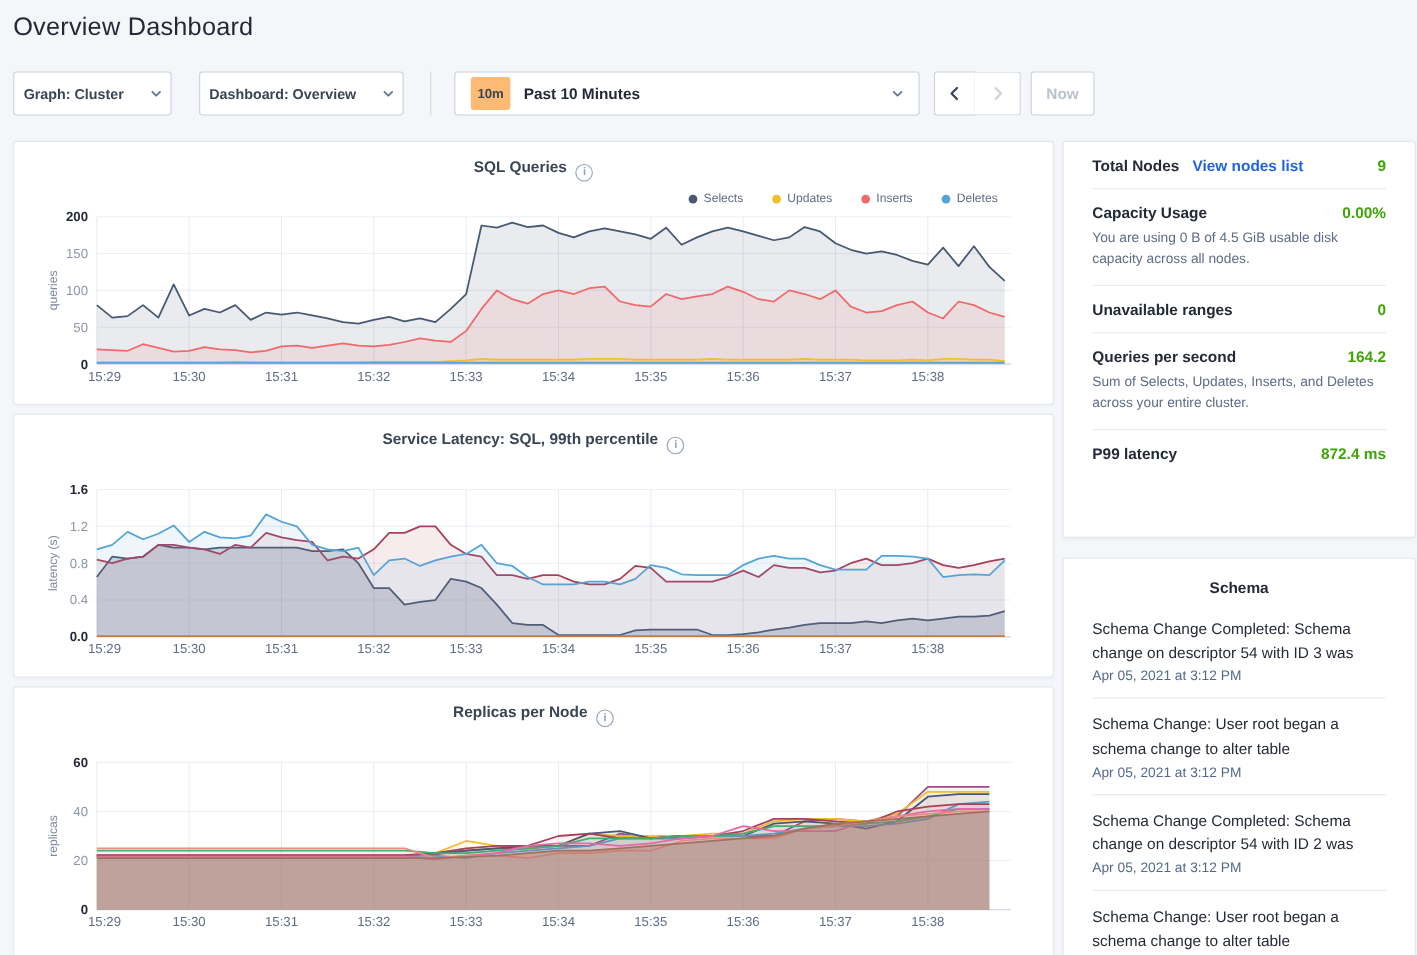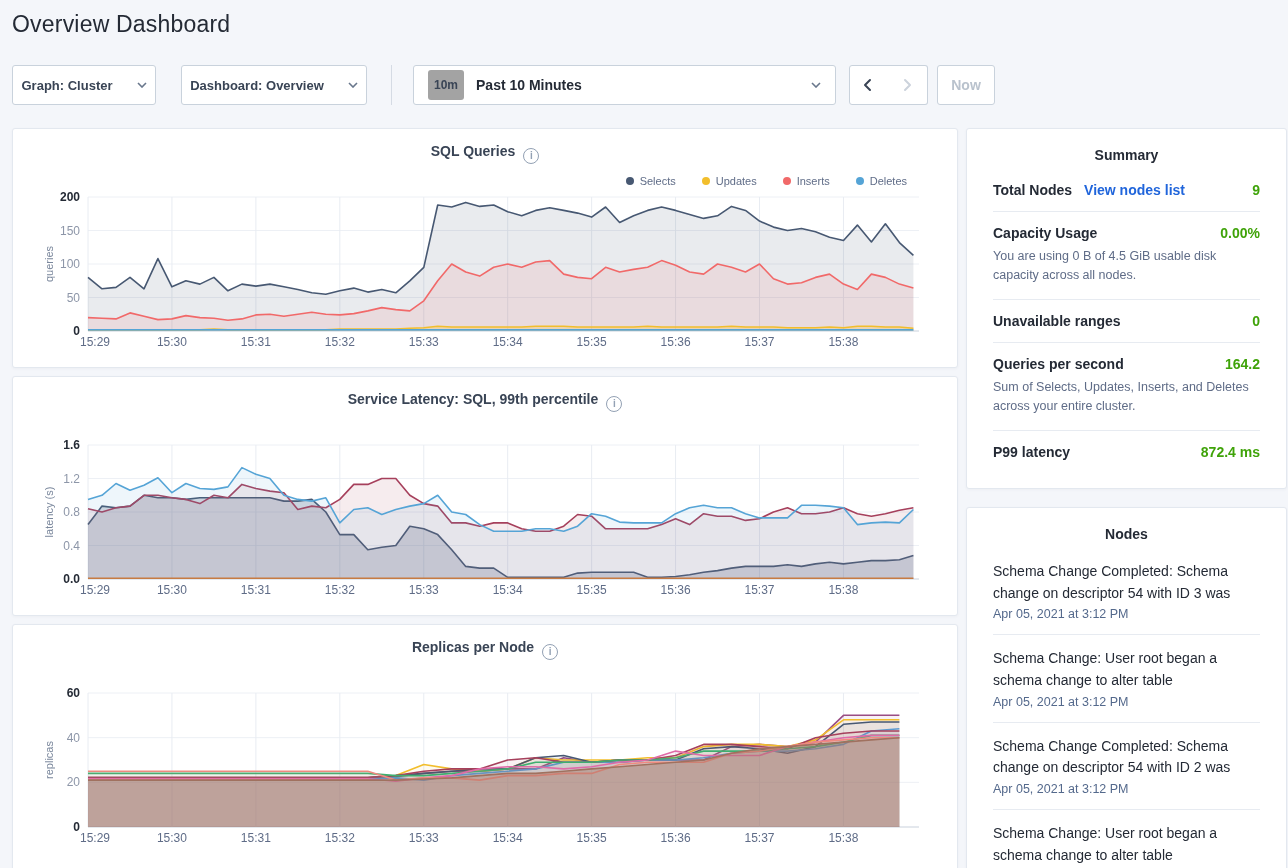--- a/index.html
+++ b/index.html
@@ -15,21 +15,21 @@
     position:absolute; top:65px; height:40px; background:#fff;
     border:1px solid #c9d2dc; border-radius:3px; display:flex; align-items:center;
     font-family:inherit; font-size:13px; font-weight:700; color:#394455; cursor:pointer;
   }
   .dd { justify-content:center; gap:24px; }
   .chev { width:10px; height:6px; }
   .chev polyline { fill:none; stroke:#69778c; stroke-width:1.6; }
   .vdiv { left:391px; top:65px; width:1px; height:40px; background:#d5dbe4; }
   #time-selector { left:413px; width:423px; padding:0 14px; justify-content:flex-start; gap:12px; }
   #time-selector .badge {
-    background:#a3a3a3; border-radius:3px; padding:8px 6px; font-size:12px; font-weight:700; color:#394455;
+    background:#fdba74; border-radius:3px; padding:8px 6px; font-size:12px; font-weight:700; color:#394455;
   }
   #time-selector .tw-label { font-size:14px; font-weight:700; color:#242a35; }
   #time-selector .chev { margin-left:auto; }
   .arrow-svg { width:12px; height:14px; }
   .arrow-svg polyline { fill:none; stroke-width:2; stroke-linecap:round; stroke-linejoin:round; }
   #prev-btn { left:849px; width:38px; justify-content:center; border-radius:3px 0 0 3px; }
   #next-btn { left:886px; width:42px; justify-content:center; border-left:none; border-radius:0 3px 3px 0; }
   #prev-btn polyline { stroke:#394455; }
   #next-btn polyline { stroke:#ccd3dc; }
   #now-btn { left:937px; width:58px; justify-content:center; font-size:14px; color:#b9c2cd; }
@@ -276,21 +276,20 @@
       <path d="M75.0,202 L75.0,153.8 L103.0,153.8 L131.0,153.8 L158.9,153.8 L186.9,153.8 L214.9,153.8 L242.9,153.8 L270.9,153.8 L298.8,153.8 L326.8,153.8 L354.8,153.8 L382.8,156.2 L410.8,152.9 L438.7,150.6 L466.7,143.9 L494.7,141.7 L522.7,141.7 L550.7,143.9 L578.6,141.7 L606.6,137.2 L634.6,135.0 L662.6,126.1 L690.6,130.5 L718.5,130.5 L746.5,130.5 L774.5,121.6 L802.5,117.1 L830.5,112.7 L858.4,110.4 L886.4,110.4 L886.4,202 Z" fill="#e06ba8" fill-opacity="0.07" stroke="none"></path>
       <polyline points="75.0,153.8 103.0,153.8 131.0,153.8 158.9,153.8 186.9,153.8 214.9,153.8 242.9,153.8 270.9,153.8 298.8,153.8 326.8,153.8 354.8,153.8 382.8,156.2 410.8,152.9 438.7,150.6 466.7,143.9 494.7,141.7 522.7,141.7 550.7,143.9 578.6,141.7 606.6,137.2 634.6,135.0 662.6,126.1 690.6,130.5 718.5,130.5 746.5,130.5 774.5,121.6 802.5,117.1 830.5,112.7 858.4,110.4 886.4,110.4" fill="none" stroke="#e06ba8" stroke-width="1.6" stroke-linejoin="round"></polyline>
       <path d="M75.0,202 L75.0,146.2 L103.0,146.2 L131.0,146.2 L158.9,146.2 L186.9,146.2 L214.9,146.2 L242.9,146.2 L270.9,146.2 L298.8,146.2 L326.8,146.2 L354.8,146.2 L382.8,155.1 L410.8,152.9 L438.7,152.9 L466.7,155.1 L494.7,150.6 L522.7,150.6 L550.7,148.4 L578.6,148.4 L606.6,139.5 L634.6,137.2 L662.6,137.2 L690.6,137.2 L718.5,128.3 L746.5,126.1 L774.5,121.6 L802.5,117.1 L830.5,114.9 L858.4,112.7 L886.4,112.7 L886.4,202 Z" fill="#ef8a80" fill-opacity="0.07" stroke="none"></path>
       <polyline points="75.0,146.2 103.0,146.2 131.0,146.2 158.9,146.2 186.9,146.2 214.9,146.2 242.9,146.2 270.9,146.2 298.8,146.2 326.8,146.2 354.8,146.2 382.8,155.1 410.8,152.9 438.7,152.9 466.7,155.1 494.7,150.6 522.7,150.6 550.7,148.4 578.6,148.4 606.6,139.5 634.6,137.2 662.6,137.2 690.6,137.2 718.5,128.3 746.5,126.1 774.5,121.6 802.5,117.1 830.5,114.9 858.4,112.7 886.4,112.7" fill="none" stroke="#ef8a80" stroke-width="1.6" stroke-linejoin="round"></polyline>
       <path d="M75.0,202 L75.0,155.1 L103.0,155.1 L131.0,155.1 L158.9,155.1 L186.9,155.1 L214.9,155.1 L242.9,155.1 L270.9,155.1 L298.8,155.1 L326.8,155.1 L354.8,155.1 L382.8,155.1 L410.8,154.0 L438.7,152.9 L466.7,150.6 L494.7,148.4 L522.7,148.4 L550.7,146.2 L578.6,143.9 L606.6,141.7 L634.6,139.5 L662.6,137.2 L690.6,135.0 L718.5,128.3 L746.5,123.8 L774.5,121.6 L802.5,119.4 L830.5,117.1 L858.4,114.9 L886.4,112.7 L886.4,202 Z" fill="#a0715f" fill-opacity="0.4" stroke="none"></path>
       <polyline points="75.0,155.1 103.0,155.1 131.0,155.1 158.9,155.1 186.9,155.1 214.9,155.1 242.9,155.1 270.9,155.1 298.8,155.1 326.8,155.1 354.8,155.1 382.8,155.1 410.8,154.0 438.7,152.9 466.7,150.6 494.7,148.4 522.7,148.4 550.7,146.2 578.6,143.9 606.6,141.7 634.6,139.5 662.6,137.2 690.6,135.0 718.5,128.3 746.5,123.8 774.5,121.6 802.5,119.4 830.5,117.1 858.4,114.9 886.4,112.7" fill="none" stroke="#a0715f" stroke-width="1.6" stroke-linejoin="round"></polyline>
     </svg>
 </section>
 
 <aside class="panel side-panel" style="top:128px;height:361px;">
-  <div class="side-title">Summary</div>
 
   <div class="srow">
     <div class="srow-line">
       <span class="slabel">Total Nodes</span>
       <a class="slink">View nodes list</a>
       <span class="sval">9</span>
     </div>
   </div>
 
   <div class="srow">
@@ -318,21 +317,21 @@
 
   <div class="srow">
     <div class="srow-line">
       <span class="slabel">P99 latency</span>
       <span class="sval">872.4 ms</span>
     </div>
   </div>
 </aside>
 
 <aside class="panel side-panel" style="top:507px;height:400px;">
-  <div class="side-title">Nodes</div>
+  <div class="side-title">Schema</div>
 
   <div class="event">
     <div class="emsg">Schema Change Completed: Schema change on descriptor 54 with ID 3 was</div>
     <div class="etime">Apr 05, 2021 at 3:12 PM</div>
   </div>
   <div class="event">
     <div class="emsg">Schema Change: User root began a schema change to alter table</div>
     <div class="etime">Apr 05, 2021 at 3:12 PM</div>
   </div>
   <div class="event">

